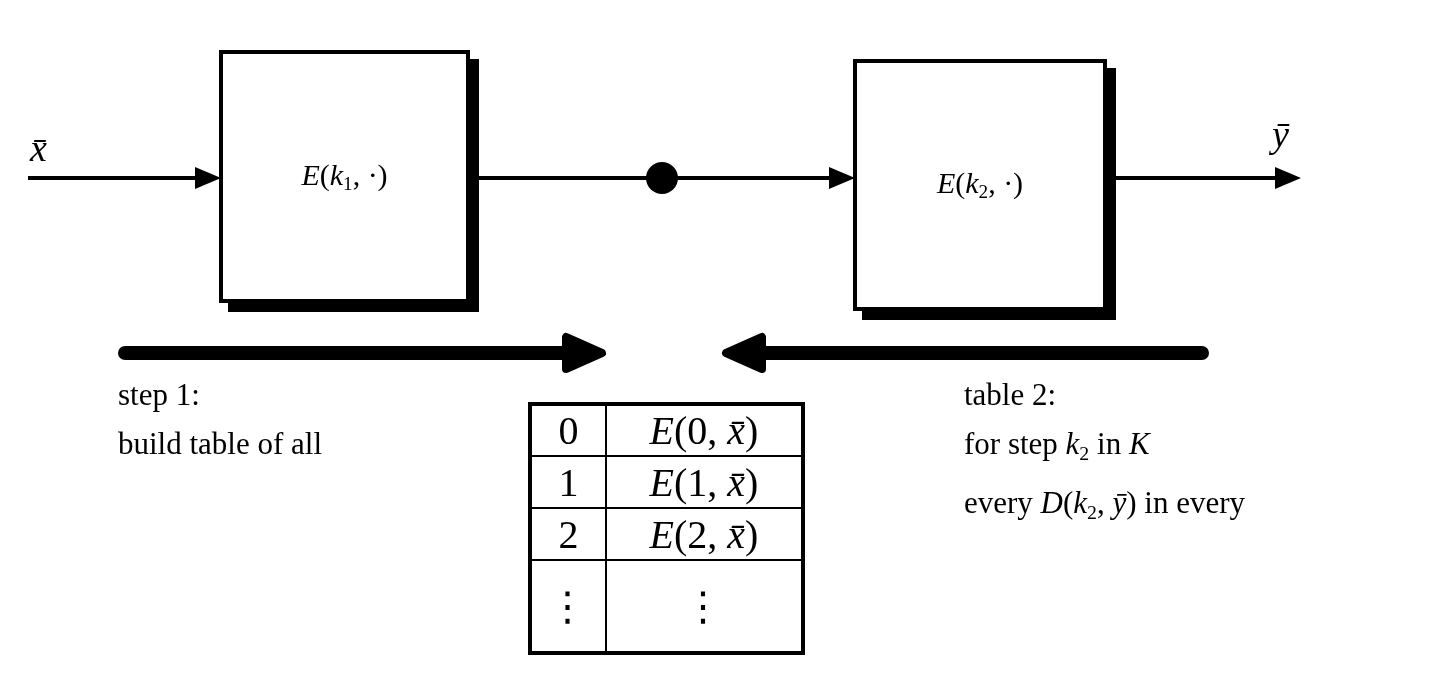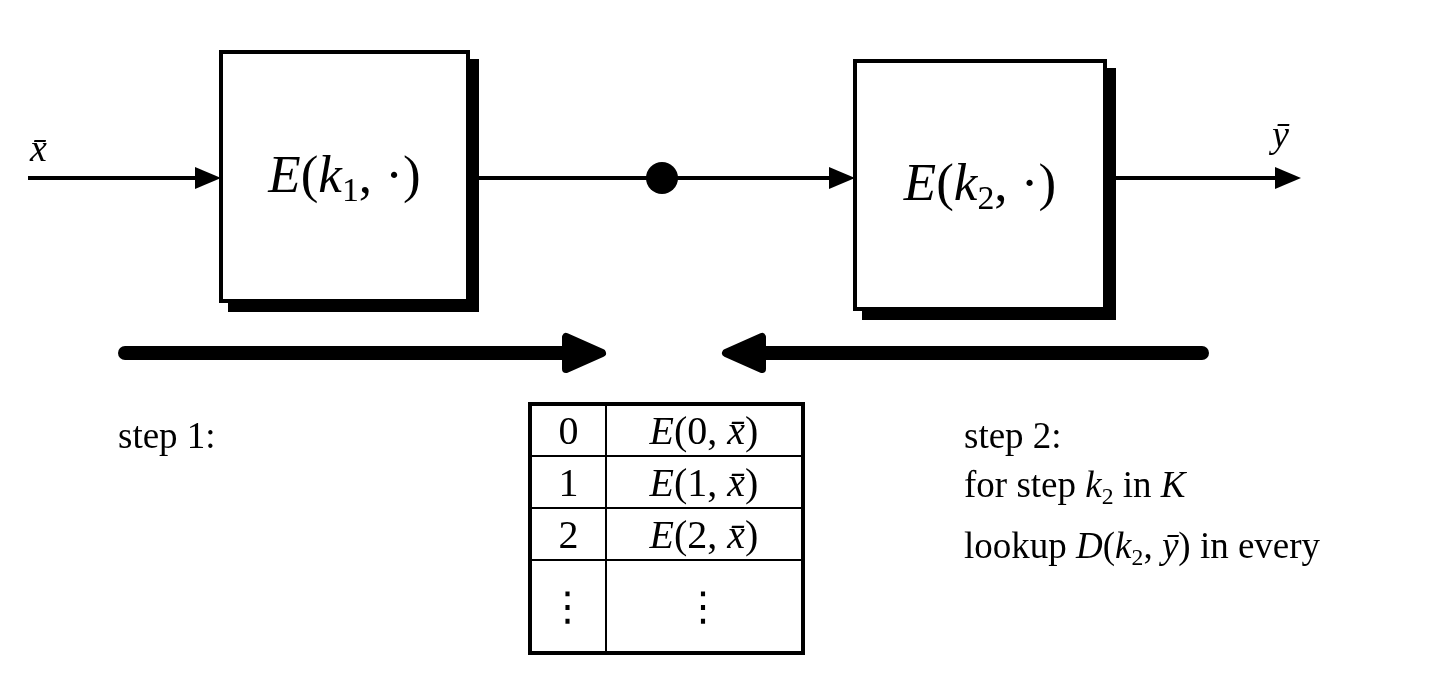--- a/index.html
+++ b/index.html
@@ -18,44 +18,43 @@
   .enc-box {
     position: absolute;
     box-sizing: border-box;
     border: 4px solid #000;
     background: #fff;
     box-shadow: 9px 9px 0 0 #000;
     display: flex;
     align-items: center;
     justify-content: center;
   }
-  .box-label { font-size: 53px; white-space: nowrap; }
+  .box-label { font-size: 30px; white-space: nowrap; }
 
   
   .it  { font-style: italic; }
   .up  { font-style: normal; }
   .scr { font-style: italic; }
   .sub { font-style: normal; font-size: 0.64em; vertical-align: -0.28em; }
 
   
   .io-label {
     position: absolute;
     font-style: italic;
     font-size: 38px;
     line-height: 1.1;
     white-space: nowrap;
   }
 
   
   .step-block {
     position: absolute;
-    font-size: 37px;
+    font-size: 31px;
     line-height: 49px;
     white-space: nowrap;
-    margin-top: 41px;
   }
 
   
   .lookup-table {
     position: absolute;
     left: 528px;
     top: 402px;
     width: 277px;
     height: 253px;
     border-collapse: collapse;
@@ -103,26 +102,27 @@
 
   <div class="enc-box" style="left:219px; top:50px; width:251px; height:253px;">
     <div class="box-label"><span class="it">E</span><span class="up">(</span><span class="it">k</span><span class="sub">1</span><span class="up">, ·)</span></div>
   </div>
   <div class="enc-box" style="left:853px; top:59px; width:254px; height:252px;">
     <div class="box-label"><span class="it">E</span><span class="up">(</span><span class="it">k</span><span class="sub">2</span><span class="up">, ·)</span></div>
   </div>
 
   <div class="step-block" style="left:118px; top:370px;">
     <div>step 1:</div>
+    <div>build table of all</div>
   </div>
 
   <div class="step-block" style="left:964px; top:370px;">
-    <div>step 2:</div>
+    <div>table 2:</div>
     <div><span class="up">for step </span><span class="it">k</span><span class="sub">2</span><span class="up"> in </span><span class="scr">K</span></div>
-    <div><span class="up">lookup </span><span class="it">D</span><span class="up">(</span><span class="it">k</span><span class="sub">2</span><span class="up">, </span><span class="it">ȳ</span><span class="up">)</span><span class="up"> in every</span></div>
+    <div><span class="up">every </span><span class="it">D</span><span class="up">(</span><span class="it">k</span><span class="sub">2</span><span class="up">, </span><span class="it">ȳ</span><span class="up">)</span><span class="up"> in every</span></div>
   </div>
 
   <table class="lookup-table">
     <tbody>
       <tr class="data-row">
         <td class="key-col">0</td>
         <td><span class="it">E</span><span class="up">(0, </span><span class="it">x̄</span><span class="up">)</span></td>
       </tr>
       <tr class="data-row">
         <td class="key-col">1</td>

